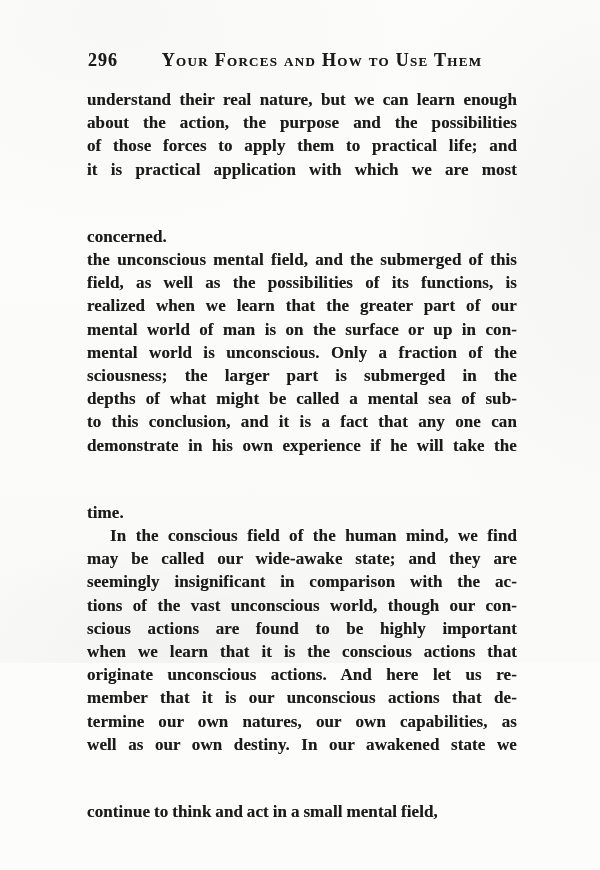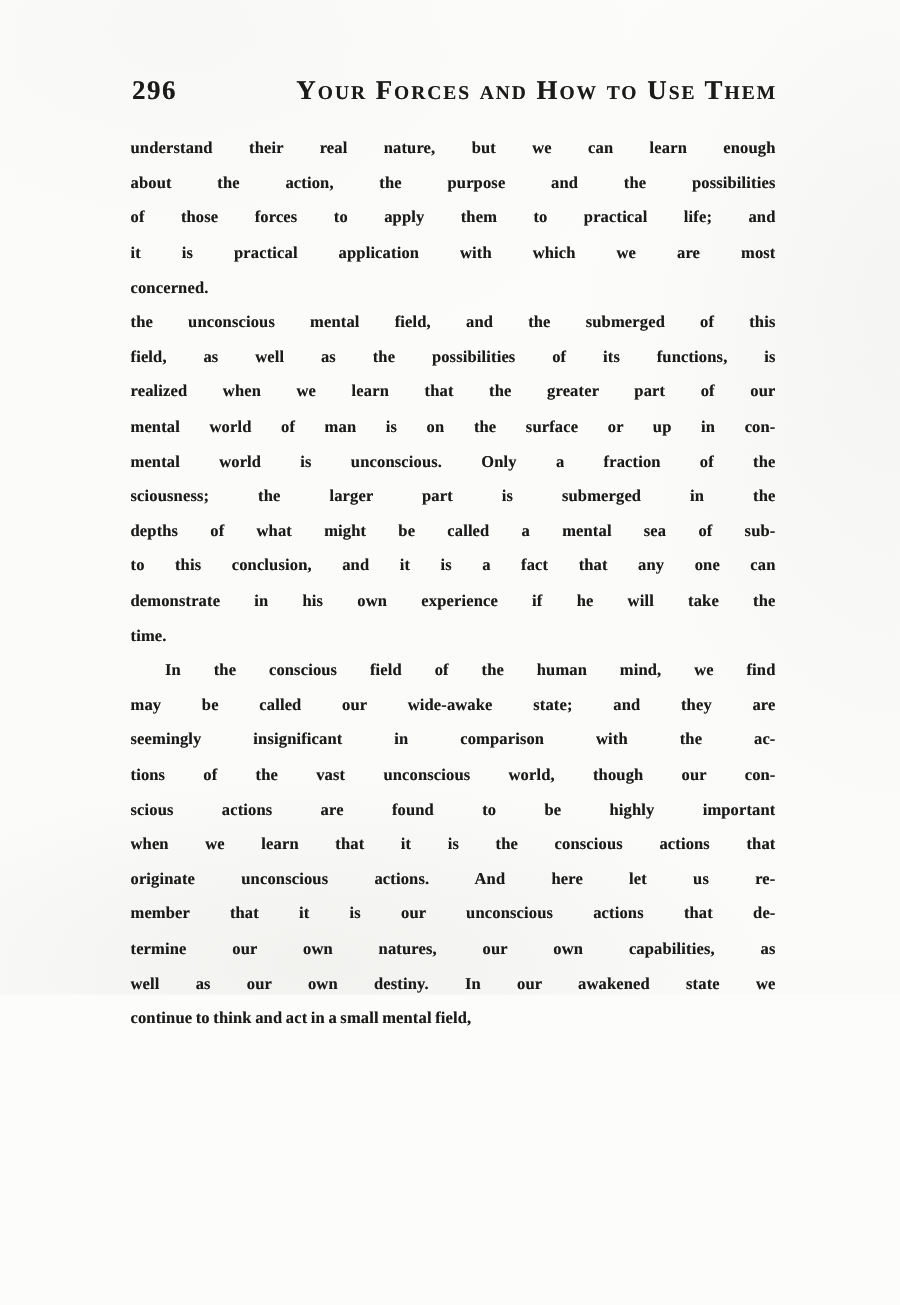--- a/index.html
+++ b/index.html
@@ -37,47 +37,48 @@
     font-size: 18px;
     line-height: 20px;
     text-shadow: 0 0 0.4px rgba(25,25,25,0.55);
   }
   .page-number {
     letter-spacing: 1px;
     flex: 0 0 auto;
   }
   .head-title {
     flex: 1 1 auto;
-    text-align: right;
+    text-align: center;
     font-variant: small-caps;
     letter-spacing: 1.3px;
     padding-left: 8px;
   }
   .body-text {
     position: absolute;
     top: 88px;
     left: 87px;
     width: 430px;
-    font-size: 11px;
+    font-size: 17px;
     font-weight: bold;
     line-height: 23.2px;
     word-spacing: -0.5px;
     letter-spacing: 0.1px;
     text-shadow: 0 0 0.4px rgba(25,25,25,0.5);
   }
   .para { margin: 0; }
   .line {
     text-align: justify;
     text-align-last: justify;
     white-space: normal;
     overflow: hidden;
   }
   .line.last {
     text-align: left;
     text-align-last: left;
+    margin-top: 44px;
   }
   .line.first-indent { padding-left: 23px; }
 </style>
 </head>
 <body>
 
 <div class="page">
   <div class="running-head">
     <span class="page-number">296</span>
     <span class="head-title">Your Forces and How to Use Them</span>

